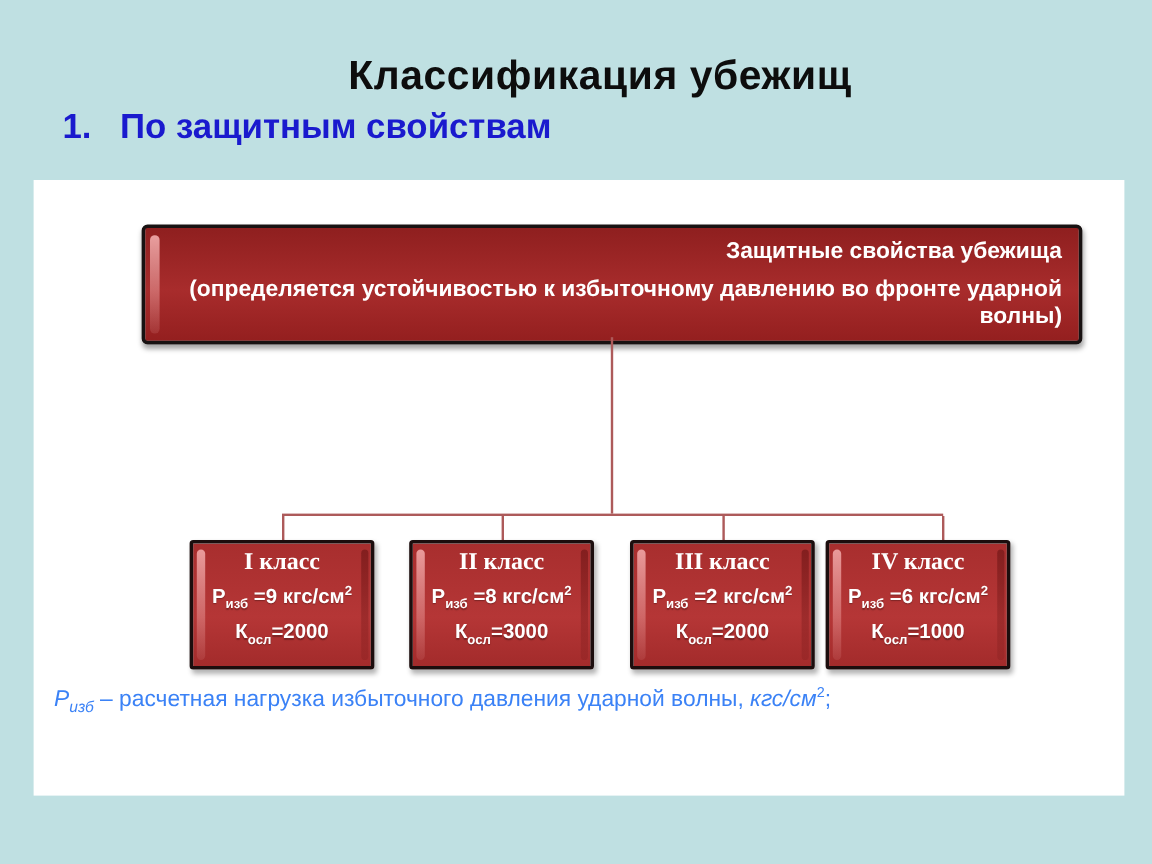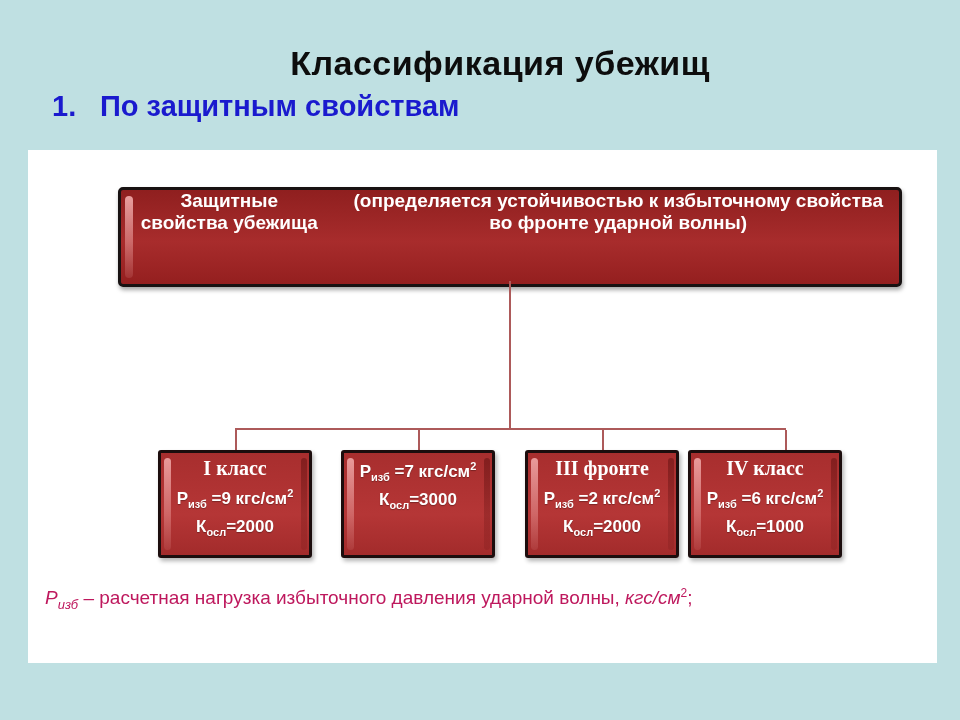--- a/index.html
+++ b/index.html
@@ -20,22 +20,22 @@
   .panel{
     position:absolute;left:28px;top:150px;width:909px;height:513px;
     background:#ffffff;
   }
   
   .header-box{
     position:absolute;left:90px;top:37px;width:778px;height:94px;
     background:linear-gradient(180deg,#8f1f1f 0%,#a82c2c 55%,#941f1f 100%);
     border:3px solid #181212;border-radius:5px;
     box-shadow:1px 3px 4px rgba(0,0,0,.35);
-    color:#fff;display:flex;justify-content:space-evenly;
-    text-align:center;font-weight:bold;
+    color:#fff;display:flex;flex-direction:column;justify-content:space-evenly;
+    text-align:right;font-weight:bold;
   }
   .header-box::before{
     content:"";position:absolute;left:4px;top:6px;bottom:6px;width:8px;border-radius:6px;
     background:linear-gradient(180deg,rgba(255,190,190,.8),rgba(255,190,190,.12));
   }
   .hb-line{font-size:19px;padding:0 14px}
   
   .connector{position:absolute;background:#ad5a5a}
   .v-center{left:481px;top:131px;width:2px;height:147px}
   .h-main{left:207px;top:278px;width:551px;height:2px}
@@ -56,63 +56,64 @@
   .class-box::after{
     content:"";position:absolute;right:2px;top:5px;bottom:5px;width:6px;border-radius:5px;
     background:linear-gradient(180deg,rgba(60,0,0,.35),rgba(60,0,0,.1));
   }
   .cb1{left:130px}.cb2{left:313px}.cb3{left:497px}.cb4{left:660px}
   .cb-title{font-family:"Liberation Serif",serif;font-size:20px;font-weight:bold;margin-top:4px}
   .cb-line{font-size:17px;font-weight:bold;margin-top:7px;text-shadow:0 1px 1px rgba(0,0,0,.3)}
   .cb-line sub{font-size:11px}
   .cb-line sup{font-size:11px}
   
-  .legend{position:absolute;left:17px;top:428px;color:#be185d;font-size:19px;line-height:30px}
+  .legend{position:absolute;left:17px;top:412px;color:#3b82f6;font-size:19px;line-height:30px}
   .legend .sym{font-style:italic}
   .legend sub{font-size:13px;font-style:italic}
   .legend sup{font-size:12px}
   .legend .unit{font-style:italic}
 </style>
 </head>
 <body>
 
 <div class="slide-title">Классификация убежищ</div>
 
 <div class="subtitle">
   <span class="num">1.</span>
   <span>По защитным свойствам</span>
 </div>
 
 <div class="panel">
 
   <div class="header-box">
     <div class="hb-line">Защитные свойства убежища</div>
-    <div class="hb-line">(определяется устойчивостью к избыточному свойства во фронте ударной волны)</div>
+    <div class="hb-line">(определяется устойчивостью к избыточному давлению во фронте ударной волны)</div>
   </div>
 
   <div class="connector v-center"></div>
   <div class="connector h-main"></div>
   <div class="connector drop drop1"></div>
   <div class="connector drop drop2"></div>
   <div class="connector drop drop3"></div>
   <div class="connector drop drop4"></div>
 
   <div class="class-box cb1">
     <div class="cb-title">I класс</div>
     <div class="cb-line"><span>Р</span><sub>изб</sub><span> =9 кгс/см</span><sup>2</sup></div>
     <div class="cb-line"><span>К</span><sub>осл</sub><span>=2000</span></div>
   </div>
 
   <div class="class-box cb2">
-    <div class="cb-line"><span>Р</span><sub>изб</sub><span> =7 кгс/см</span><sup>2</sup></div>
+    <div class="cb-title">II класс</div>
+    <div class="cb-line"><span>Р</span><sub>изб</sub><span> =8 кгс/см</span><sup>2</sup></div>
     <div class="cb-line"><span>К</span><sub>осл</sub><span>=3000</span></div>
   </div>
 
   <div class="class-box cb3">
-    <div class="cb-title">III фронте</div>
+    <div class="cb-title">III класс</div>
     <div class="cb-line"><span>Р</span><sub>изб</sub><span> =2 кгс/см</span><sup>2</sup></div>
     <div class="cb-line"><span>К</span><sub>осл</sub><span>=2000</span></div>
   </div>
 
   <div class="class-box cb4">
     <div class="cb-title">IV класс</div>
     <div class="cb-line"><span>Р</span><sub>изб</sub><span> =6 кгс/см</span><sup>2</sup></div>
     <div class="cb-line"><span>К</span><sub>осл</sub><span>=1000</span></div>
   </div>
 

